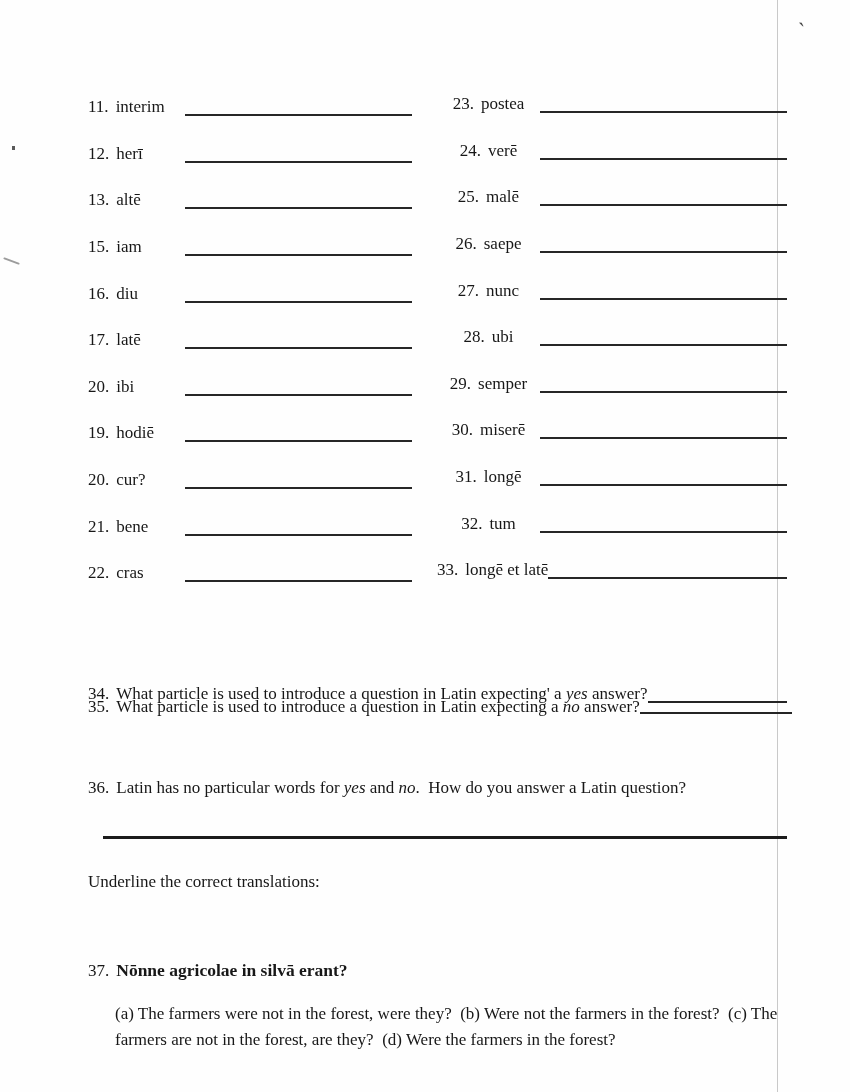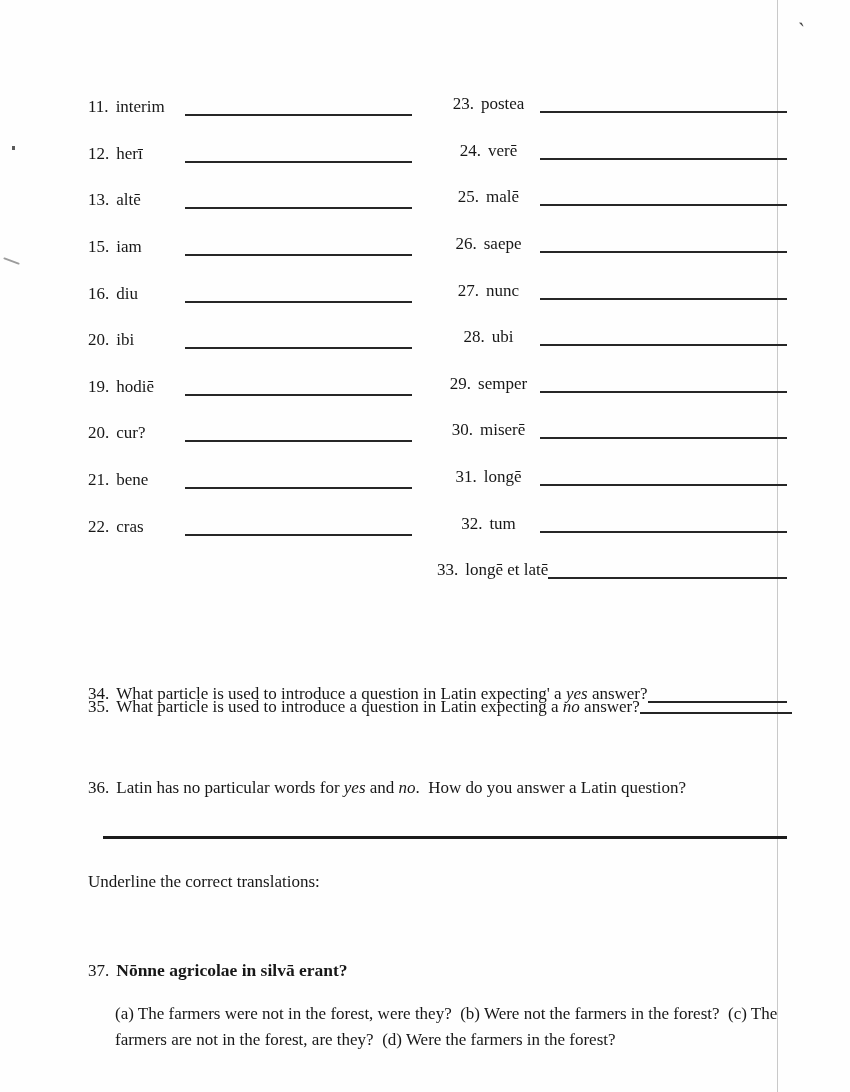--- a/index.html
+++ b/index.html
@@ -115,20 +115,24 @@
       <div class="adverb-row">
         <span class="adverb-label"><span class="item-no">15.</span><span class="adverb-word">iam</span></span>
         <span class="blank"></span>
       </div>
 
       <div class="adverb-row">
         <span class="adverb-label"><span class="item-no">16.</span><span class="adverb-word">diu</span></span>
         <span class="blank"></span>
       </div>
 
+      <div class="adverb-row">
+        <span class="adverb-label"><span class="item-no">17.</span><span class="adverb-word">latē</span></span>
+        <span class="blank"></span>
+      </div>
 
       <div class="adverb-row">
         <span class="adverb-label"><span class="item-no">20.</span><span class="adverb-word">ibi</span></span>
         <span class="blank"></span>
       </div>
 
       <div class="adverb-row">
         <span class="adverb-label"><span class="item-no">19.</span><span class="adverb-word">hodiē</span></span>
         <span class="blank"></span>
       </div>

